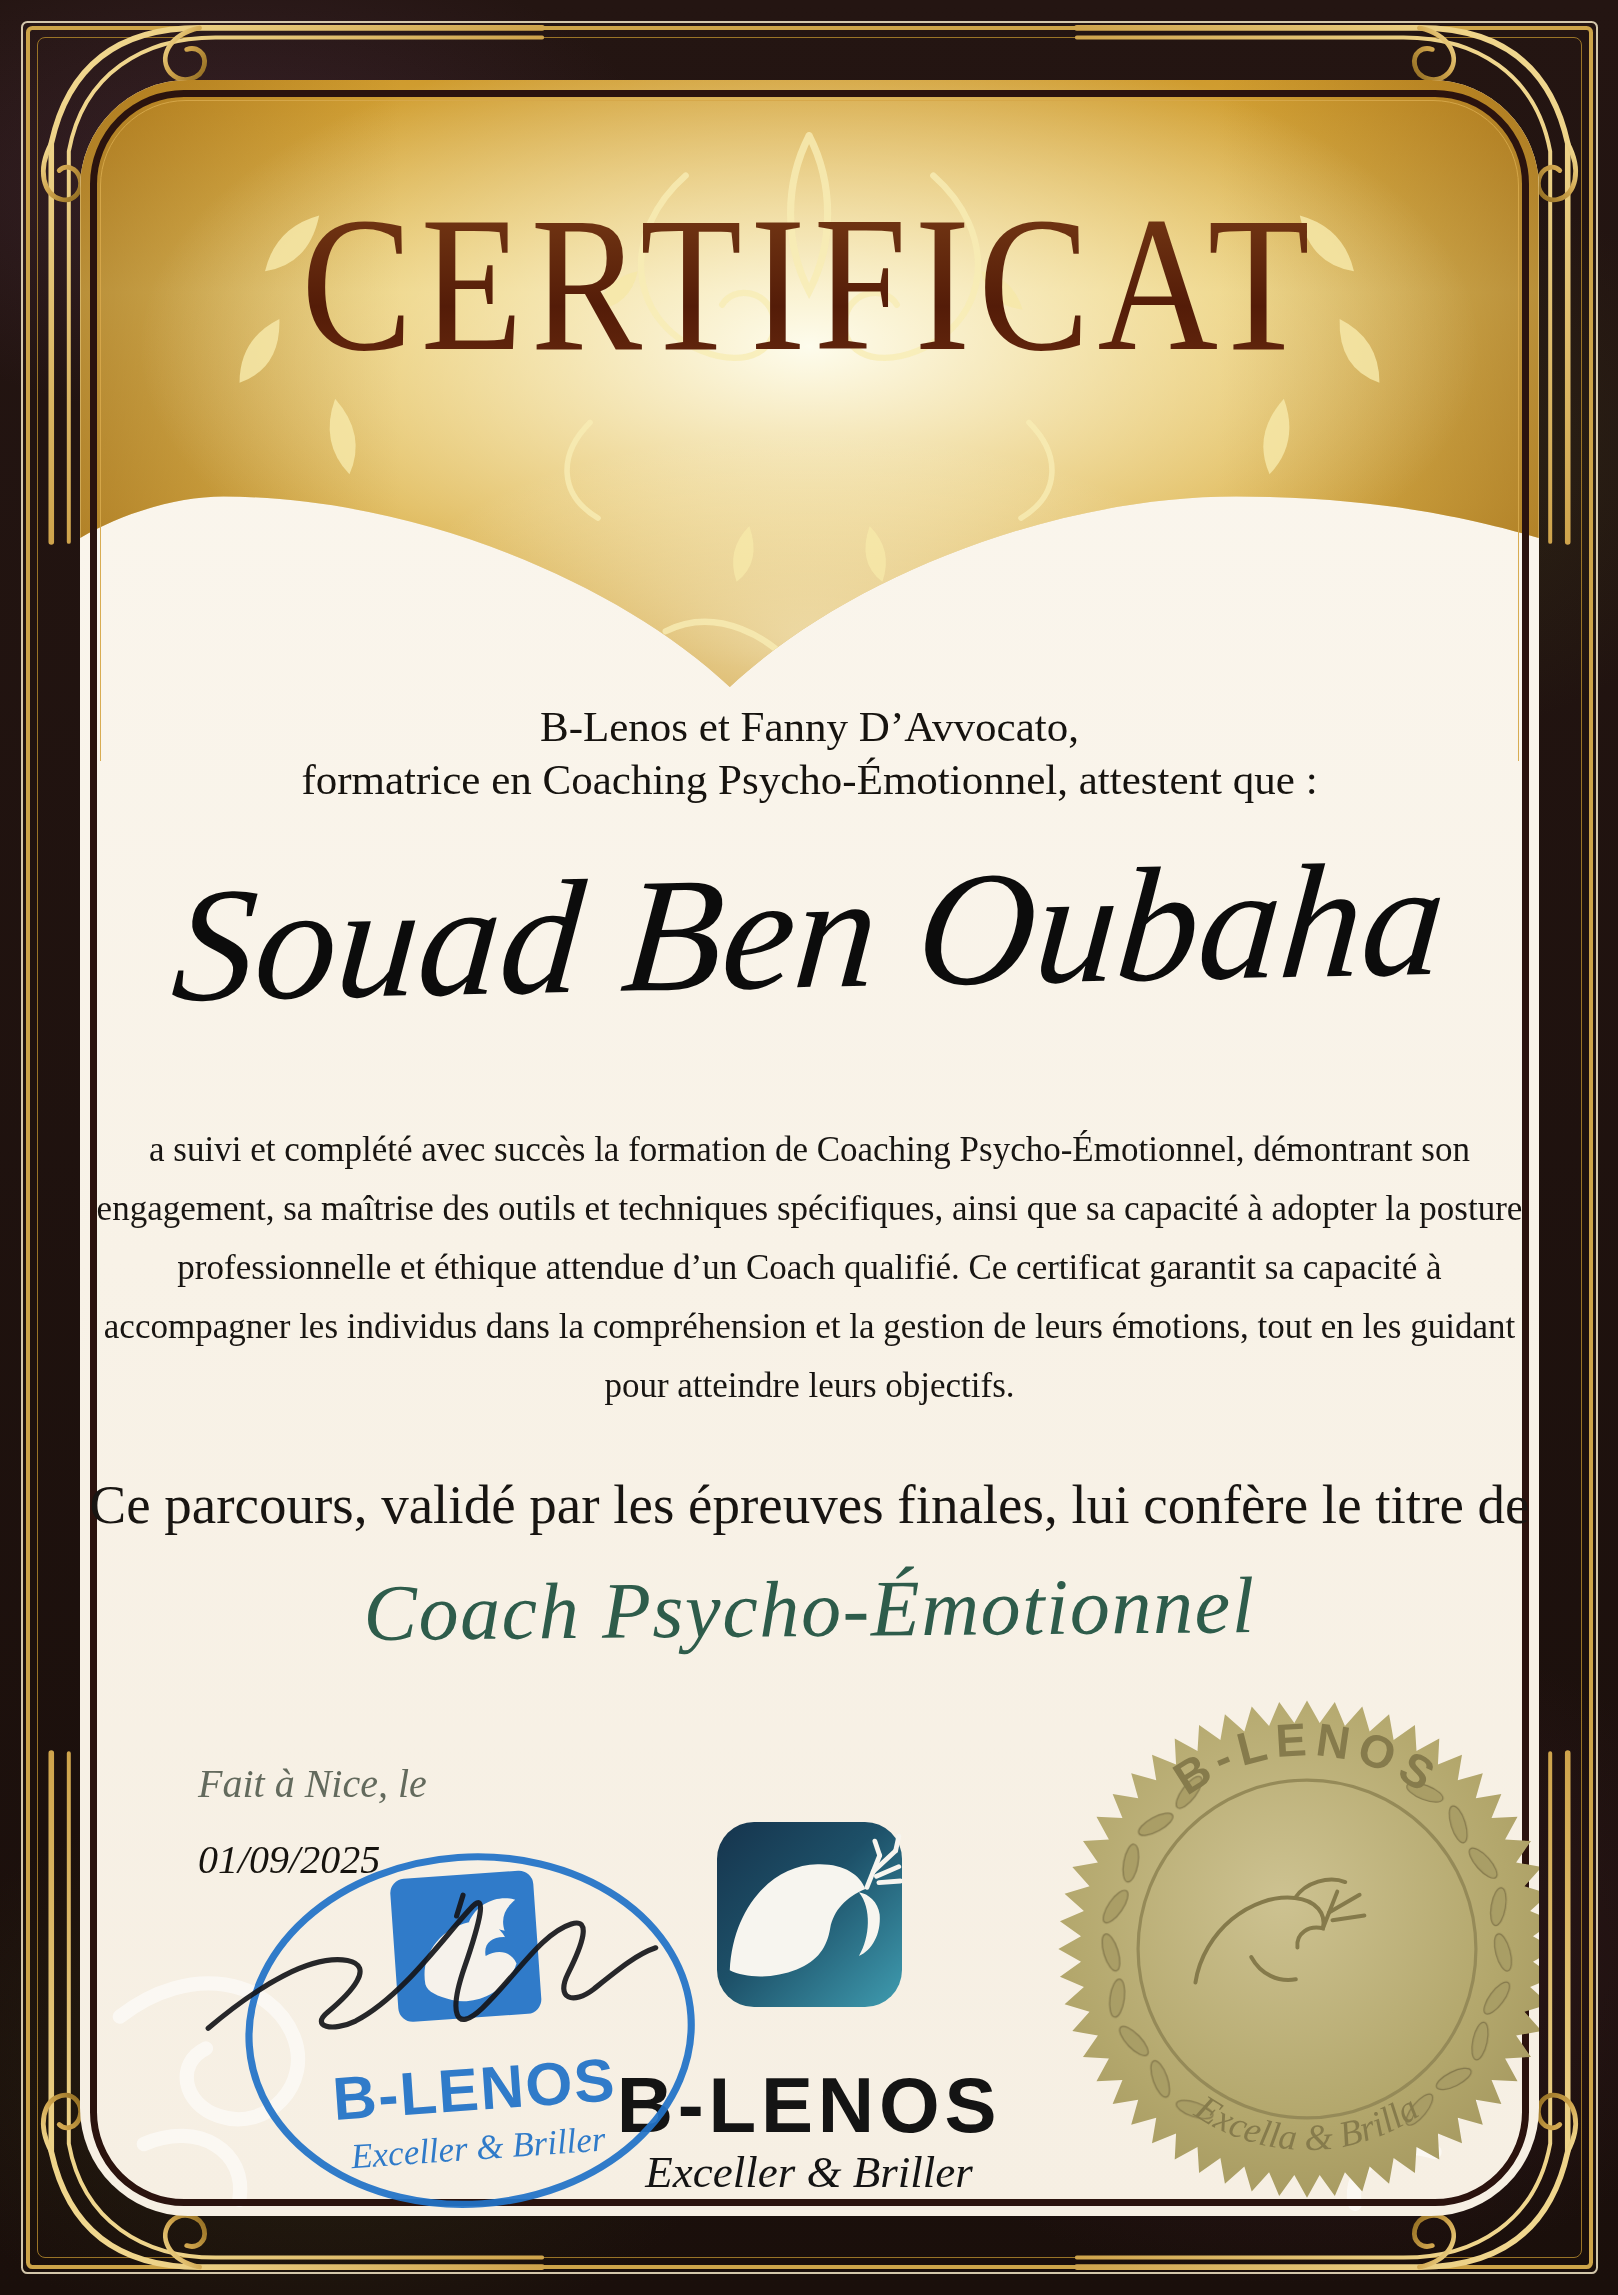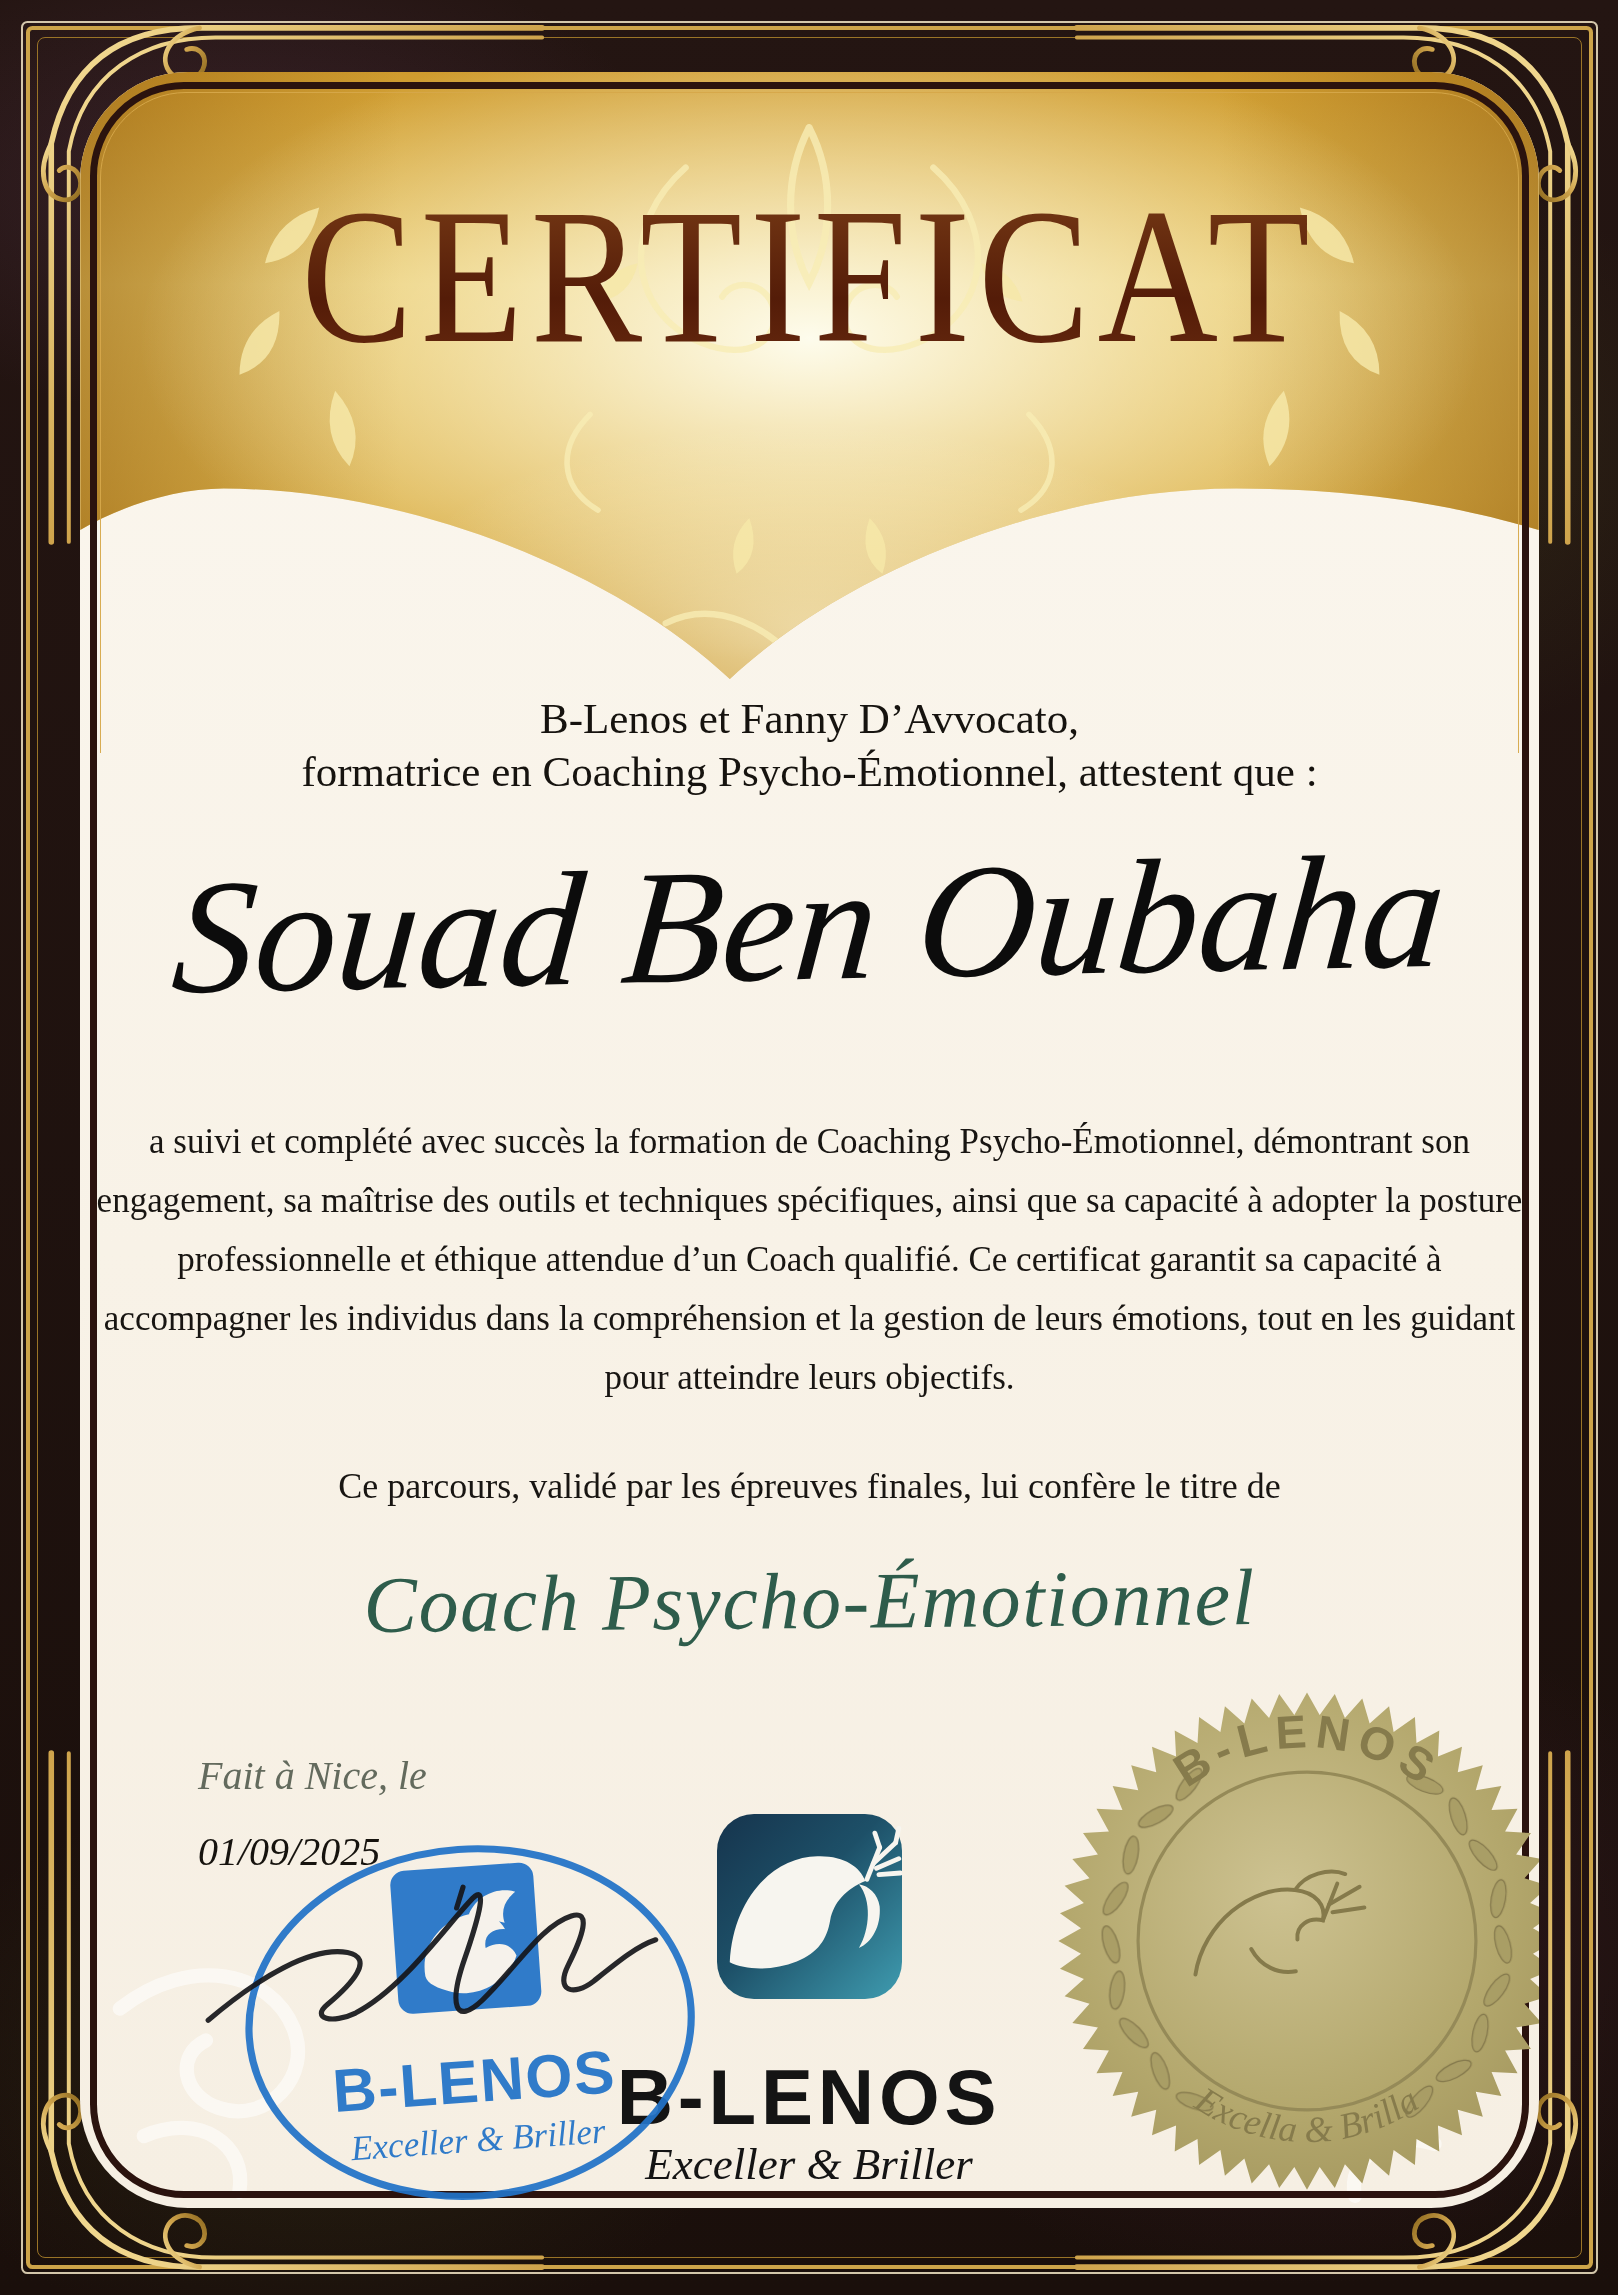--- a/index.html
+++ b/index.html
@@ -8,37 +8,37 @@
       radial-gradient(ellipse 717px 399px at 15% 8%, rgba(96,58,86,.35), transparent 60%),
       radial-gradient(ellipse 638px 478px at 85% 20%, rgba(75,82,34,.30), transparent 60%),
       radial-gradient(ellipse 797px 558px at 80% 85%, rgba(94,44,70,.30), transparent 60%),
       radial-gradient(ellipse 717px 478px at 20% 90%, rgba(70,78,30,.28), transparent 60%),
       linear-gradient(#241512,#1a0f0b);
     font-family:"Liberation Serif", serif;}
   .frameA{position:absolute;inset:21px;border:2.4px solid rgba(243,230,199,.85);border-radius:6.4px;z-index:3;}
   .frameB{position:absolute;inset:26px;border:4px solid #cda449;border-radius:6.4px;z-index:3;}
   .frameC{position:absolute;inset:37px;border:1.6px solid #9a7427;border-radius:8px;z-index:3;}
   .corners{position:absolute;inset:0;z-index:5;pointer-events:none;}
-  .page{position:absolute;left:80px;top:72px;width:1459px;height:2136px;border-radius:108px;overflow:hidden;
+  .page{position:absolute;left:80px;top:80px;width:1459px;height:2136px;border-radius:108px;overflow:hidden;
     background:linear-gradient(180deg,#fbf7ef,#f8f2e7 55%,#f6efe3);z-index:6;}
   .keyline{position:absolute;inset:9.6px;border:7.2px solid #2b130e;border-radius:94px;z-index:8;pointer-events:none;}
   .goldthread{position:absolute;inset:20px;border:1.6px solid rgba(214,168,74,.95);border-radius:86px;z-index:8;
     clip-path:inset(0 0 1435px 0);pointer-events:none;}
   .banner{position:absolute;left:0;top:0;width:1459px;height:701px;z-index:1;}
   .watermark{position:absolute;left:0;top:0;width:1459px;height:2136px;z-index:2;pointer-events:none;}
   .txt{position:absolute;left:0;right:0;text-align:center;z-index:15;}
   .banner-title{top:94px;font-size:167px;letter-spacing:8px;font-weight:400;
     background:linear-gradient(180deg,#7e4018,#541c08 60%,#6b2c10);
     -webkit-background-clip:text;background-clip:text;color:transparent;
     transform:scaleY(1.15);transform-origin:top center;}
   .banner-sub{top:328px;font-size:65px;font-style:italic;color:#3f1d0c;letter-spacing:1.6px;}
   .attest{top:612px;font-size:43px;line-height:53px;color:#16130f;margin-top:8px;}
   .name{top:759px;font-size:163px;font-style:italic;color:#0c0c0c;transform:skewX(-6deg) rotate(-1.2deg);}
   .para{top:1040px;left:10.4px;right:10.4px;font-size:35px;line-height:59px;color:#181512;}
-  .conferral{top:1393px;font-size:36px;color:#181512;}
+  .conferral{top:1393px;font-size:55px;color:#181512;}
   .awarded{top:1484px;font-size:80px;font-style:italic;color:#2e5c4b;letter-spacing:1.6px;transform:rotate(-.5deg);}
   .daterow{position:absolute;top:1680px;left:118px;z-index:15;display:flex;gap:14.3px;align-items:baseline;flex-direction:column;}
   .datelabel{font-size:40px;font-style:italic;color:#636a5d;}
   .datevalue{font-size:40px;font-style:italic;color:#16130e;margin-top:15px;}
   .stamp{position:absolute;left:143px;top:1742px;z-index:20;}
   .signature{position:absolute;left:104px;top:1785px;z-index:30;}
   .logo-block{position:absolute;left:474px;top:1742px;width:510px;text-align:center;z-index:15;}
   .logo-square{width:185px;height:185px;margin:0 auto;border-radius:37px;position:relative;
     background:linear-gradient(135deg,#16344d 0%,#1d5068 45%,#3f9cb0 100%);}
   .logo-square svg{position:absolute;inset:0;}

